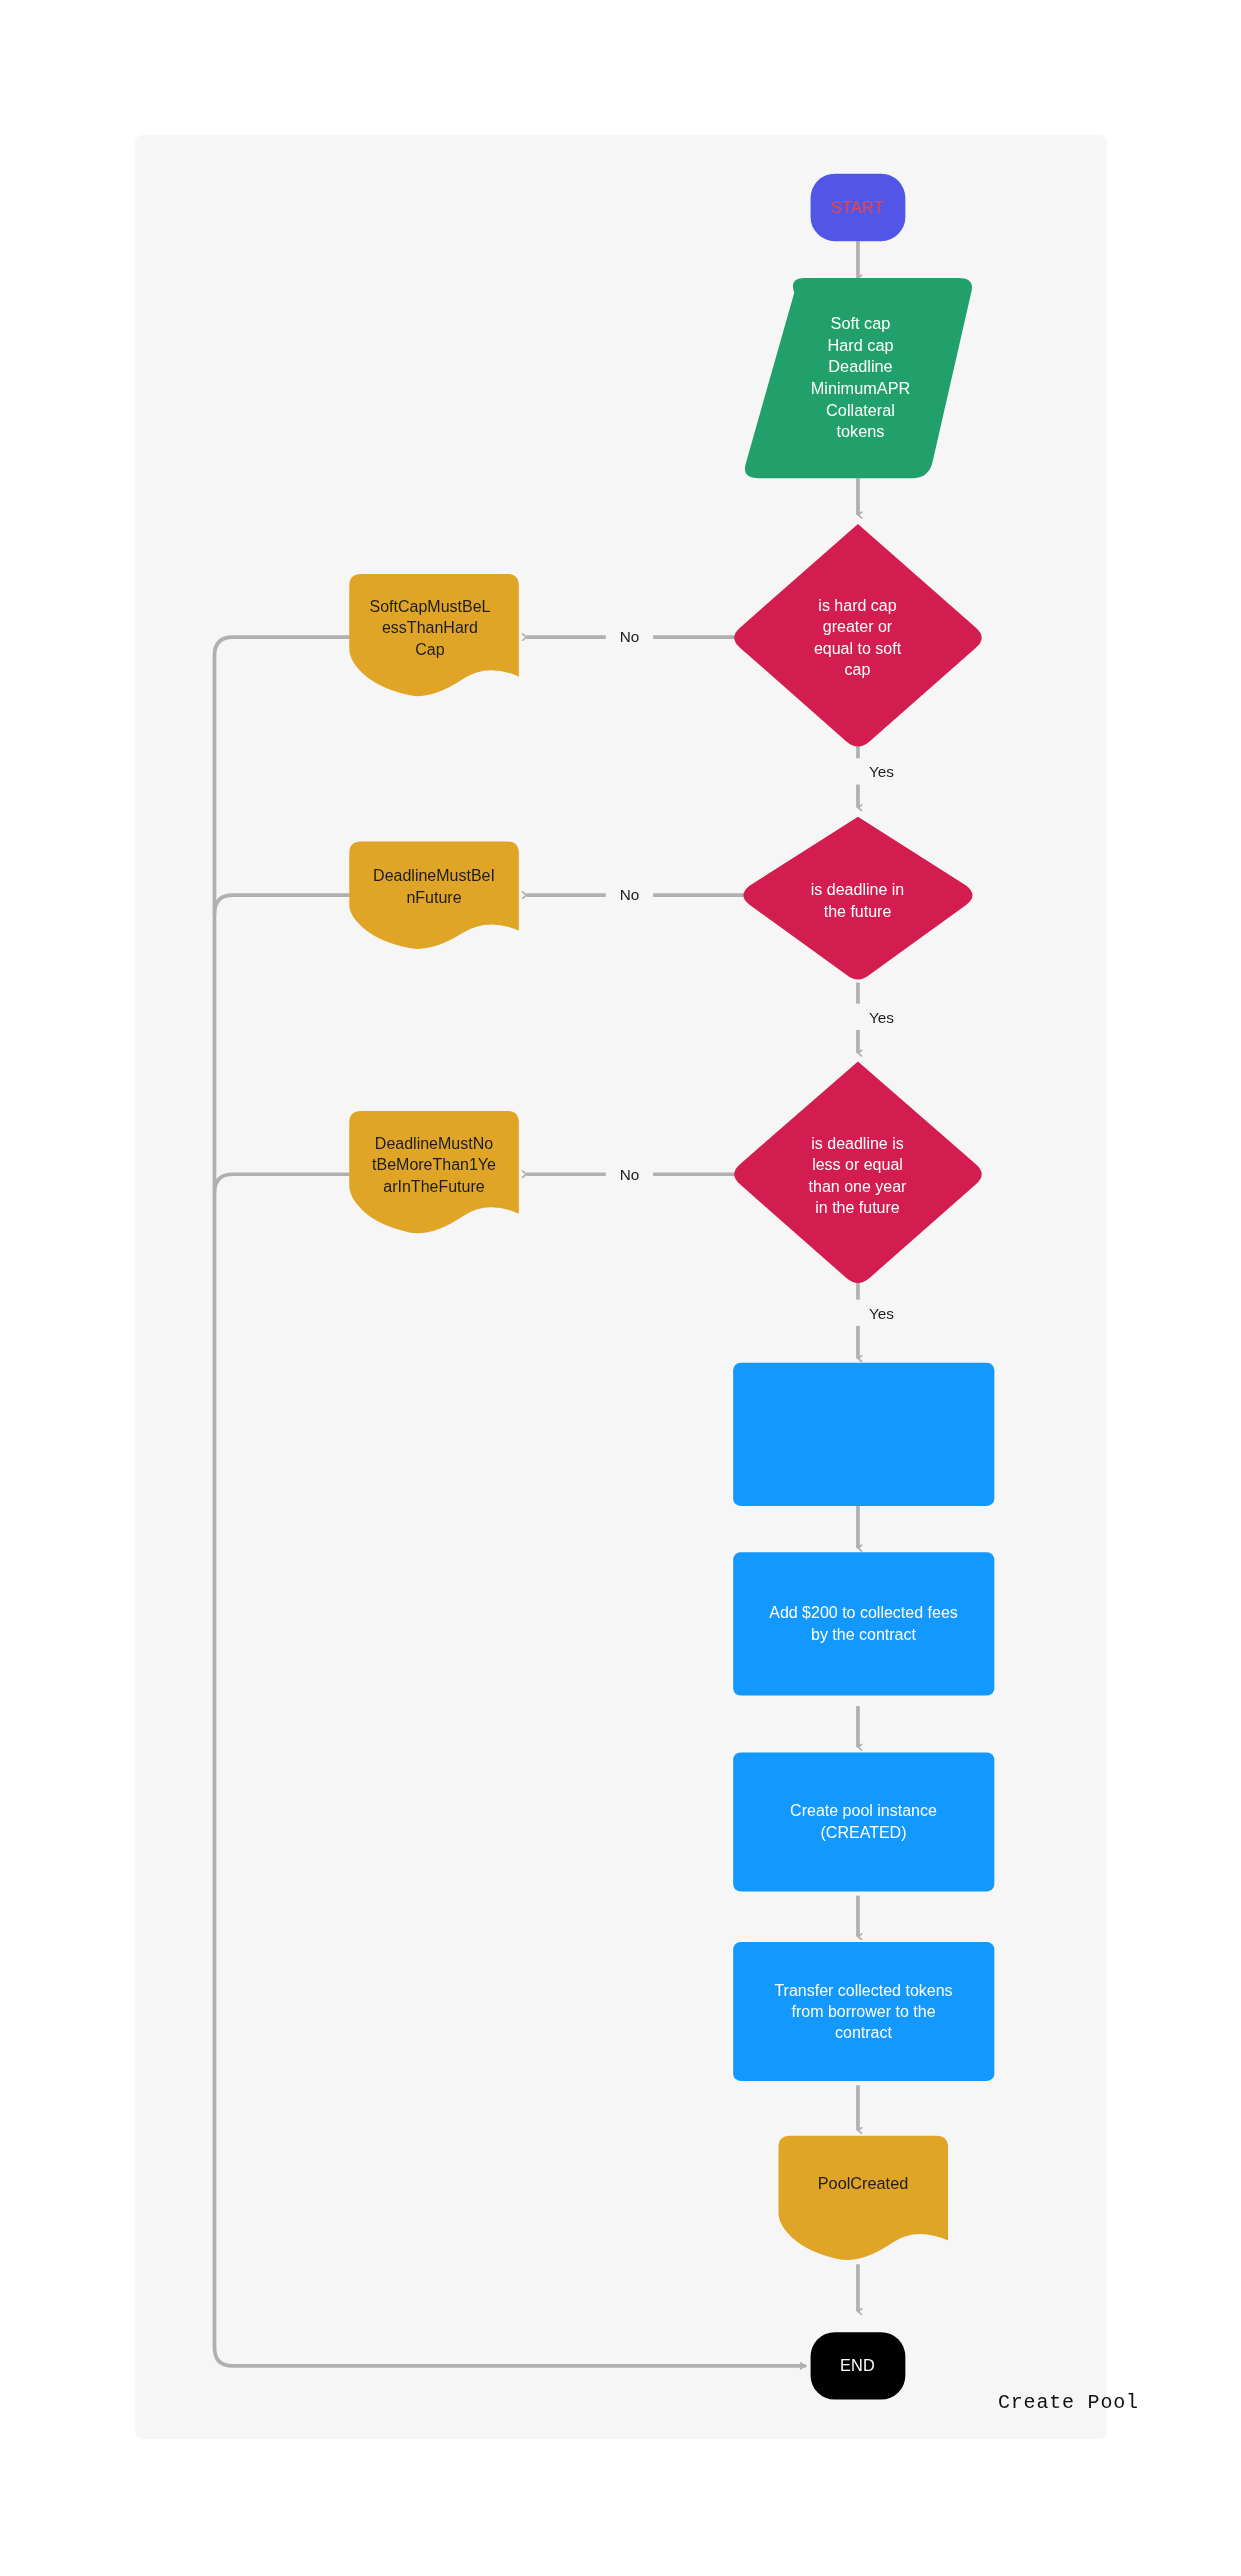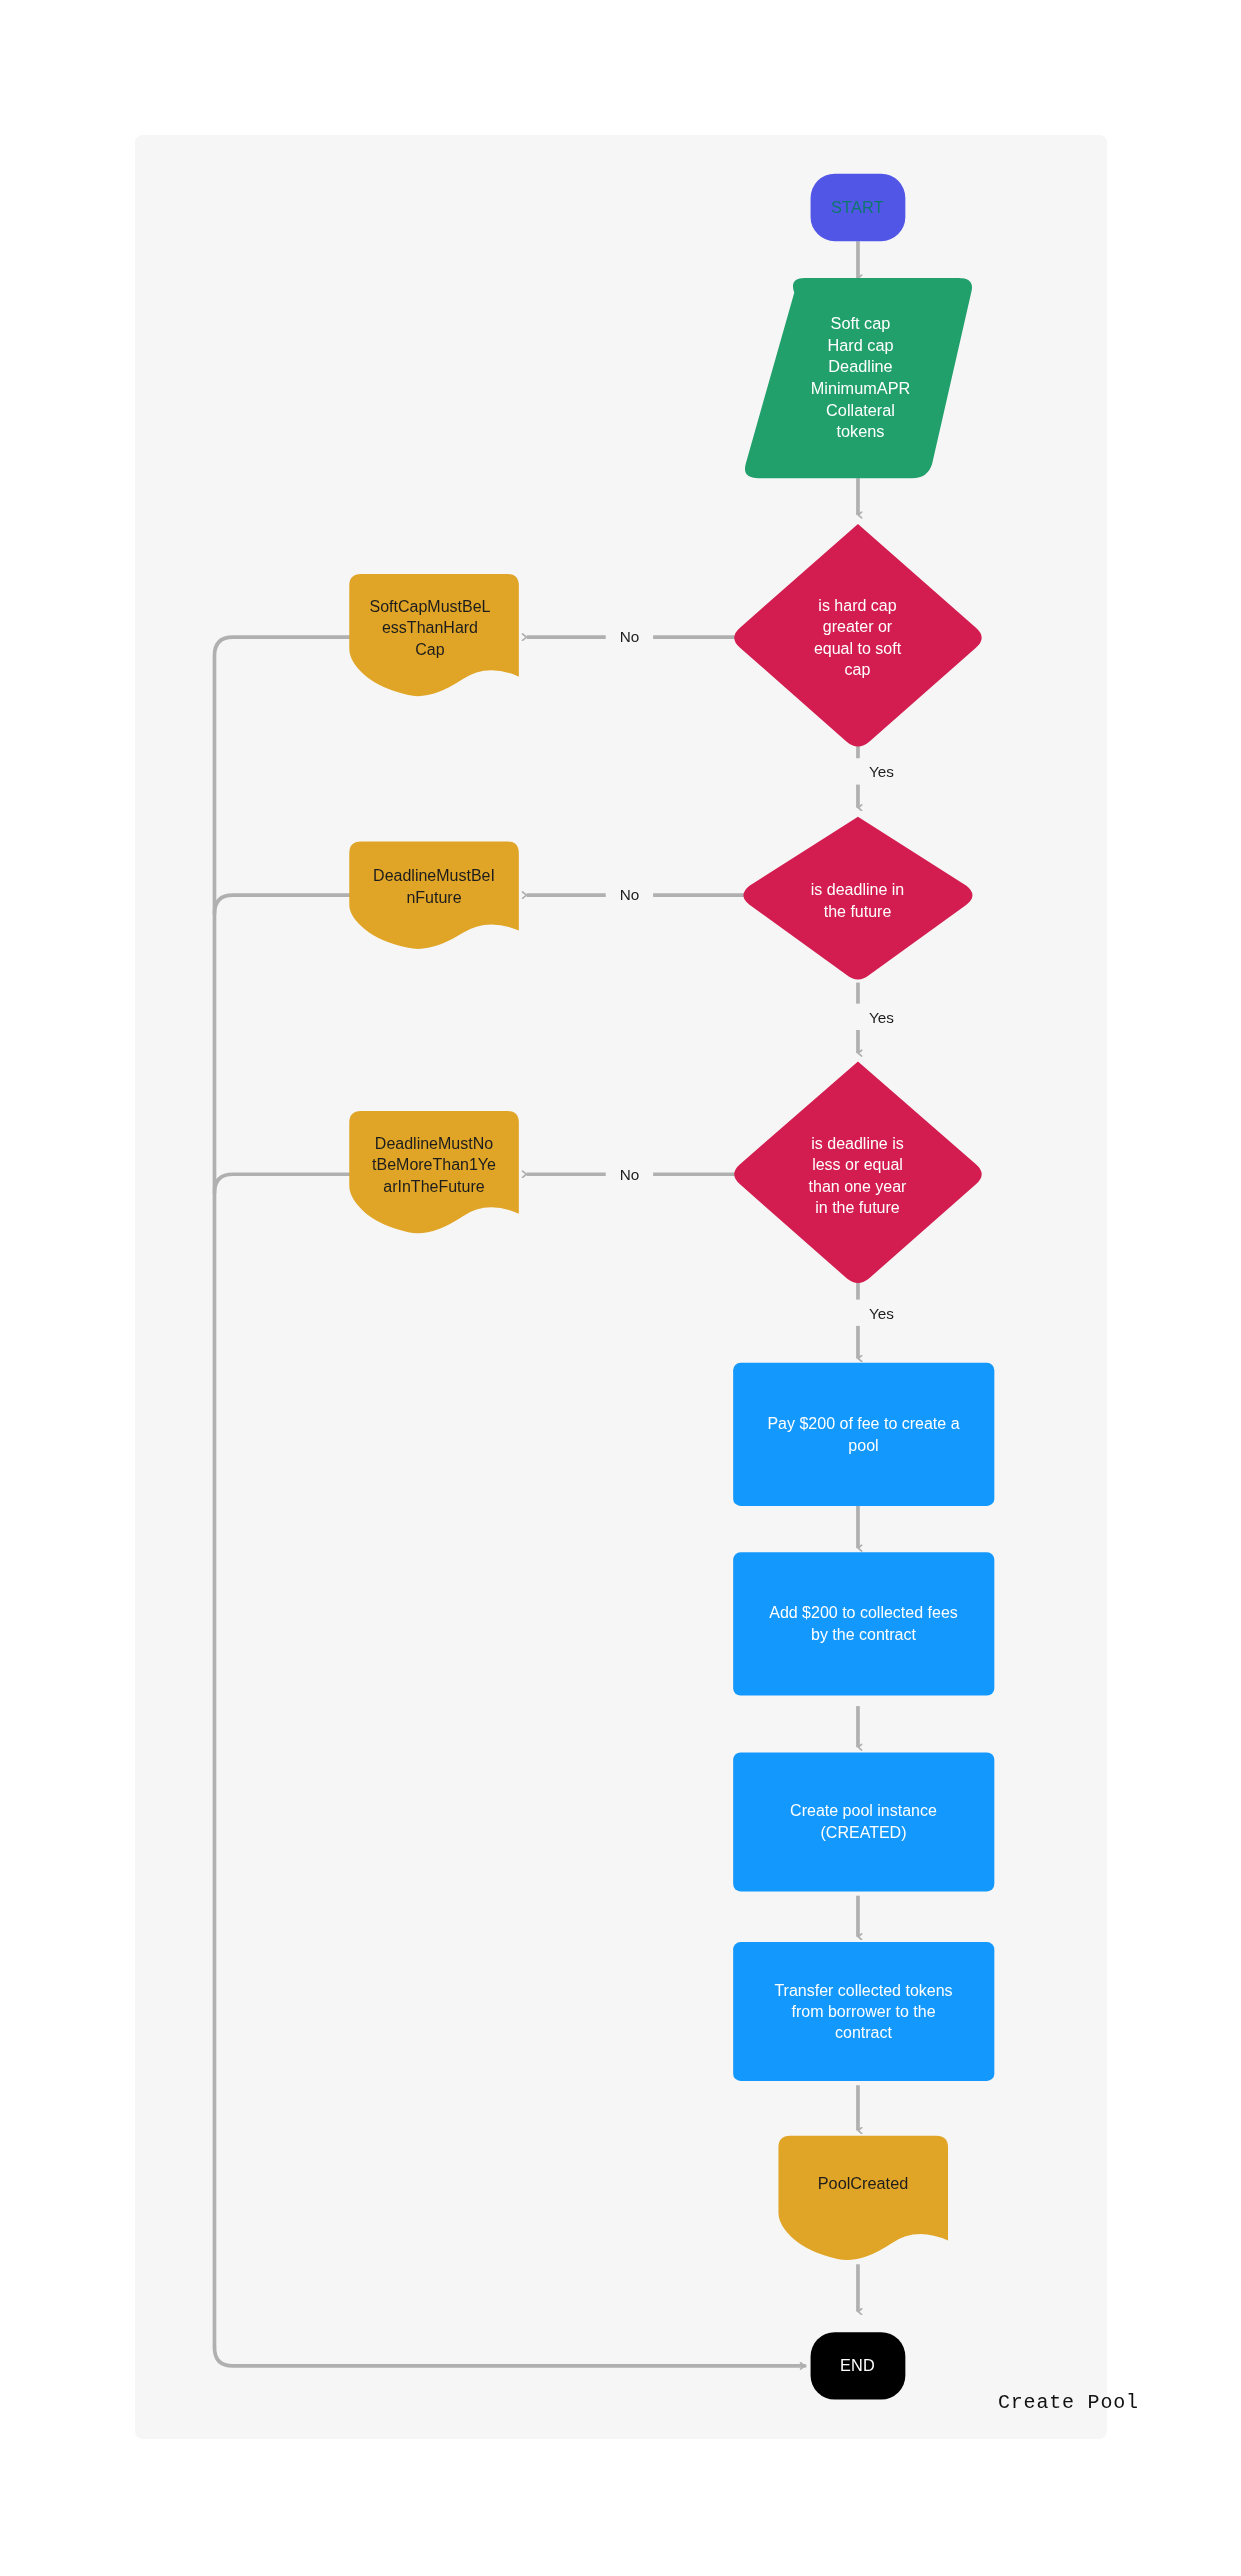--- a/index.html
+++ b/index.html
@@ -41,21 +41,21 @@
     position: absolute;
     display: flex;
     align-items: center;
     justify-content: center;
     text-align: center;
     pointer-events: none;
     white-space: pre-line;
     line-height: 1.33;
   }
   .txt-start {
-    color: #0f766e;
+    color: #ef4444;
     font-size: 16.3px;
     letter-spacing: 0.2px;
   }
   .txt-end {
     color: #ffffff;
     font-size: 16.3px;
     letter-spacing: 0.2px;
   }
   .txt-input {
     color: #ffffff;
@@ -262,22 +262,20 @@
 
   <div class="node-text txt-decision" style="left:784px; top:1065px; width:147px; height:221px;">is deadline is
 less or equal
 than one year
 in the future</div>
 
   <div class="node-text txt-error" style="left:349px; top:1111px; width:170px; height:108px;">DeadlineMustNo
 tBeMoreThan1Ye
 arInTheFuture</div>
 
-  <div class="node-text txt-process" style="left:738px; top:1363px; width:251px; height:143px;">Pay $200 of fee to create a
-pool</div>
 
   <div class="node-text txt-process" style="left:738px; top:1552px; width:251px; height:143px;">Add $200 to collected fees
 by the contract</div>
 
   <div class="node-text txt-process" style="left:738px; top:1752px; width:251px; height:139px;">Create pool instance
 (CREATED)</div>
 
   <div class="node-text txt-process" style="left:738px; top:1942px; width:251px; height:139px;">Transfer collected tokens
 from borrower to the
 contract</div>

